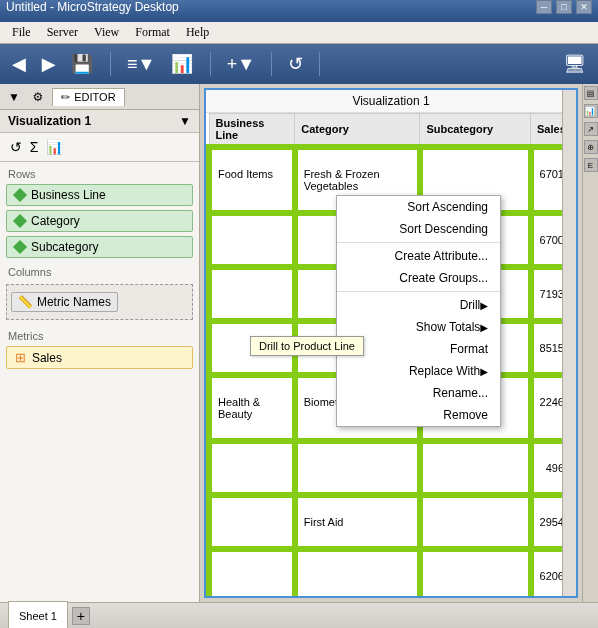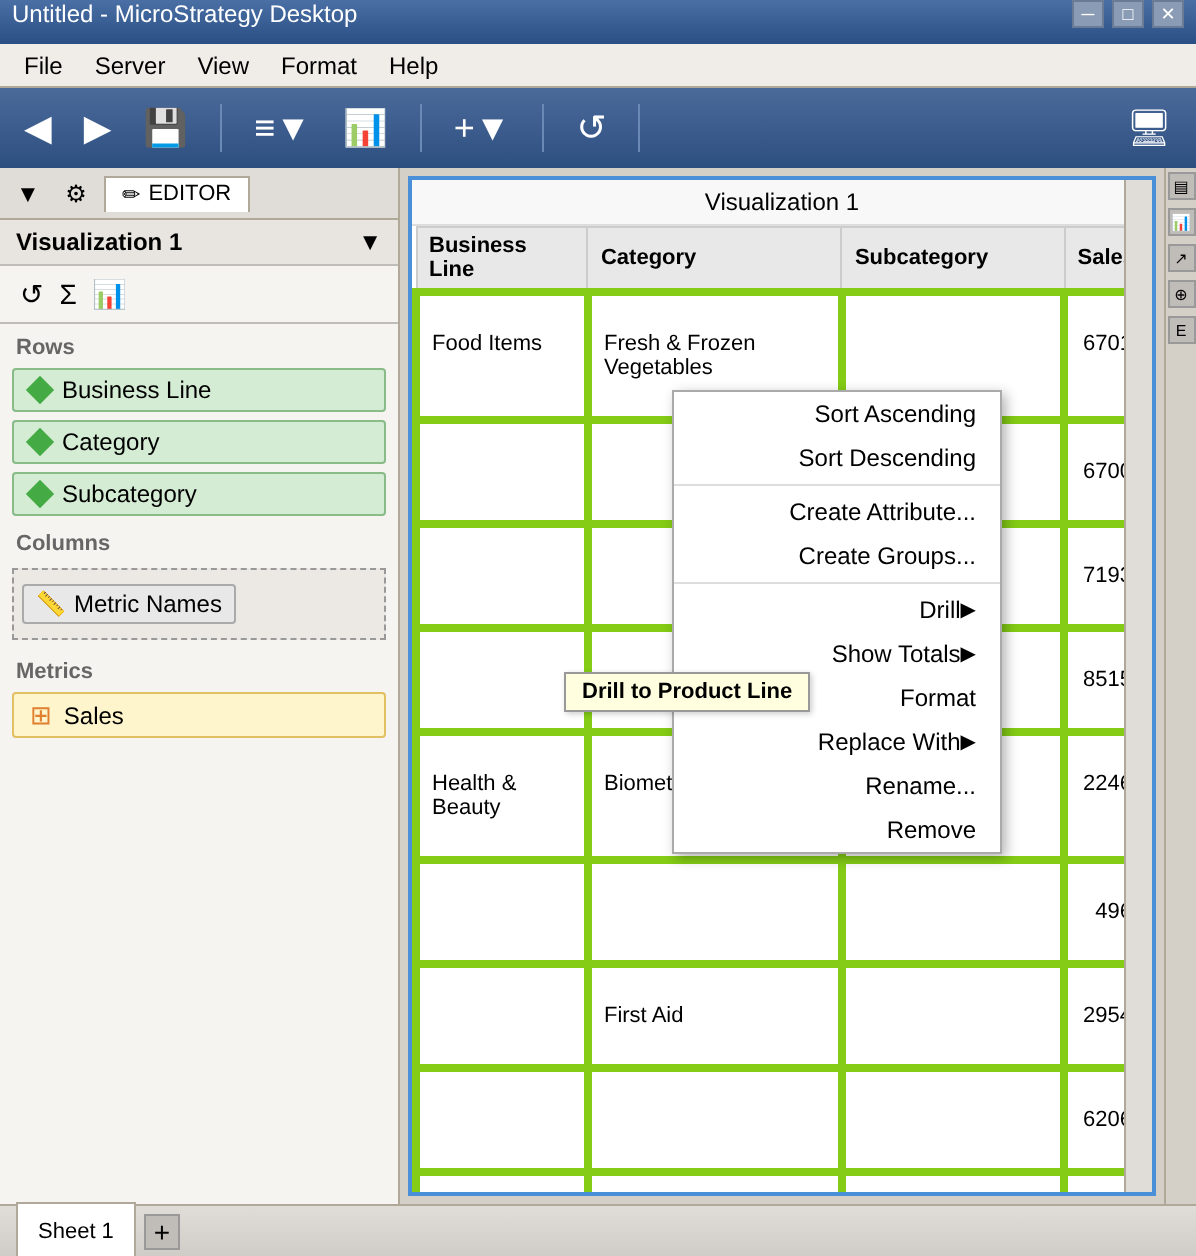--- a/index.html
+++ b/index.html
@@ -31,21 +31,21 @@
       height: 22px;
       display: flex;
       align-items: center;
       padding: 0 4px;
       font-size: 12px;
     }
     .menu-item {
       padding: 2px 8px;
       cursor: pointer;
       height: 100%;
-      display: flex; align-items: center;
+      display: flex; align-items: center; font-family: Liberation Serif, serif;
     }
 
     
     .toolbar {
       background: linear-gradient(to bottom, #4a6a9a, #2d4f80);
       height: 40px;
       display: flex;
       align-items: center;
       padding: 0 8px;
       gap: 8px;
@@ -110,21 +110,21 @@
     }
     .viz-tools {
       display: flex; gap: 4px; padding: 4px 8px;
       border-bottom: 1px solid #c0bdb8;
     }
     .viz-tool-btn {
       font-size: 14px; cursor: pointer; padding: 2px;
     }
     .section-label {
       padding: 6px 8px 2px 8px;
-      font-size: 11px; color: #666; font-weight: bold;
+      font-size: 11px; color: #666; font-weight: normal;
     }
     .field-item {
       display: flex; align-items: center; gap: 6px;
       padding: 3px 8px;
       background: #d4ecd4;
       margin: 2px 6px;
       border: 1px solid #88bb88;
       border-radius: 2px;
       font-size: 12px;
       cursor: pointer;
@@ -174,21 +174,21 @@
       font-size: 11px;
     }
     .data-table th {
       background: #e8e8e8;
       border: 1px solid #ccc;
       padding: 3px 6px;
       text-align: left;
       font-weight: bold;
     }
     .data-table td {
-      border: 4px solid #84cc16;
+      border: 6px solid #84cc16;
       padding: 18px 6px;
       vertical-align: top;
     }
     .data-table td.num { text-align: right; }
 
     
     .context-menu {
       position: absolute;
       top: 105px;
       left: 130px;
@@ -206,29 +206,28 @@
       align-items: center;
       justify-content: flex-end;
     }
     .ctx-separator { height: 1px; background: #ddd; margin: 2px 0; }
     .ctx-arrow { font-size: 10px; }
 
     
     .tooltip {
       position: absolute;
       top: 246px;
-      left: 76px;
+      left: 44px;
       background: #ffffe0;
       border: 1px solid #999;
       padding: 3px 8px;
       font-size: 11px;
       z-index: 200;
       white-space: nowrap;
       box-shadow: 1px 1px 3px rgba(0,0,0,0.2);
-      font-weight: bold;
     }
 
     
     .right-panel {
       width: 16px;
       background: #d4d0c8;
       border-left: 1px solid #b0a898;
       display: flex;
       flex-direction: column;
       align-items: center;

